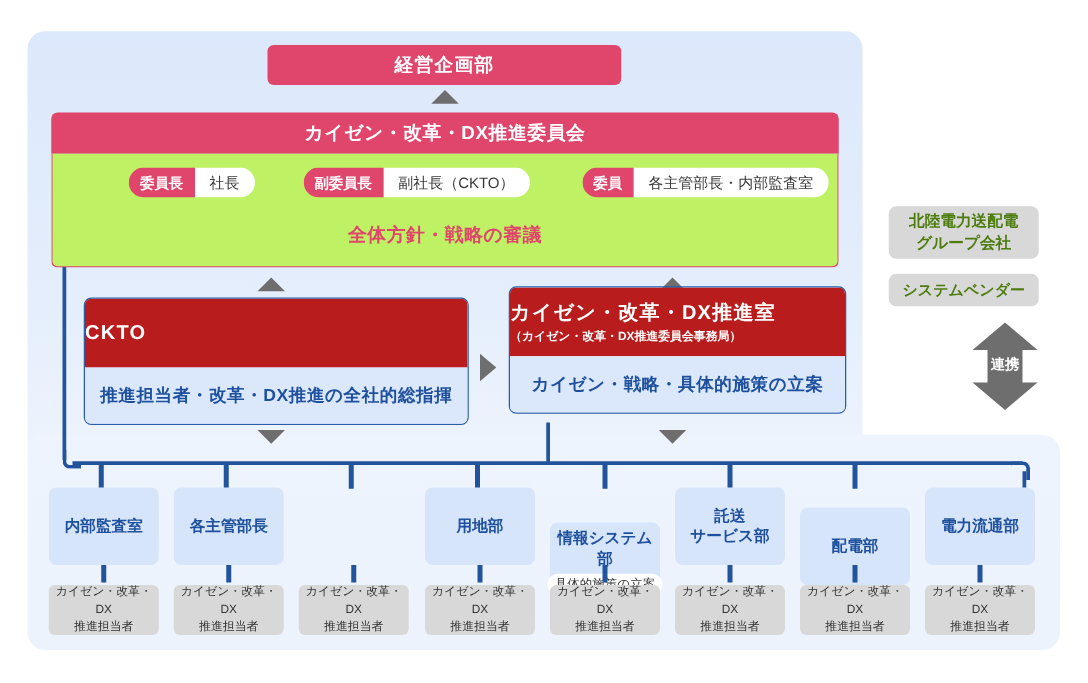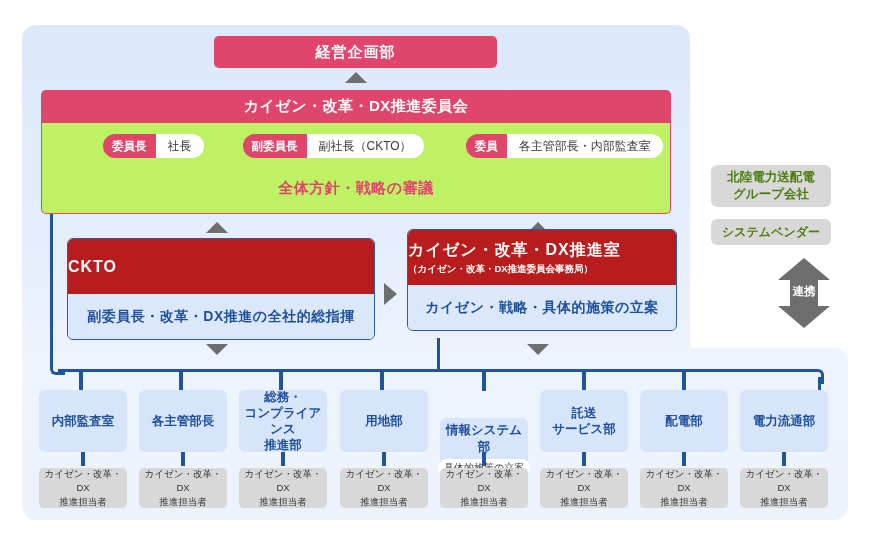--- a/index.html
+++ b/index.html
@@ -214,21 +214,21 @@
     </div>
   </div>
 
   <div class="tri-up a-up1"></div>
   <div class="tri-up a-up2"></div>
 
   <div class="unit unit-ckto">
     <div class="uh">
       <div class="t1">CKTO</div>
     </div>
-    <div class="ub">副委員長・改革・DX推進の全社的総指揮</div>
+    <div class="ub">推進担当者・改革・DX推進の全社的総指揮</div>
   </div>
 
   <div class="tri-right a-rt"></div>
 
   <div class="unit unit-room">
     <div class="uh">
       <div class="t1">カイゼン・改革・DX推進室</div>
       <div class="t2">（カイゼン・改革・DX推進委員会事務局）</div>
     </div>
     <div class="ub">カイゼン・戦略・具体的施策の立案</div>
@@ -250,34 +250,31 @@
     </svg>
     <div class="lbl">連携</div>
   </div>
 
   <div class="dept" style="left:39px;">
     <span class="dn">内部監査室</span>
   </div>
   <div class="dept" style="left:139px;">
     <span class="dn">各主管部長</span>
   </div>
-  <div class="dept" style="left:239px;">
-    <span class="dn">総務・<br>コンプライアンス<br>推進部</span>
-  </div>
   <div class="dept" style="left:340px;">
     <span class="dn">用地部</span>
   </div>
   <div class="dept" style="left:440px;margin-top:28px;">
     <span class="dn">情報システム部</span>
     <span class="secbadge">具体的施策の立案</span>
   </div>
   <div class="dept" style="left:540px;">
     <span class="dn">託送<br>サービス部</span>
   </div>
-  <div class="dept" style="left:640px;">
+  <div class="dept" style="left:640px;margin-top:16px;">
     <span class="dn">配電部</span>
   </div>
   <div class="dept" style="left:740px;">
     <span class="dn">電力流通部</span>
   </div>
 
   <div class="stub" style="left:81px;"></div>
   <div class="stub" style="left:181px;"></div>
   <div class="stub" style="left:281px;"></div>
   <div class="stub" style="left:382px;"></div>

